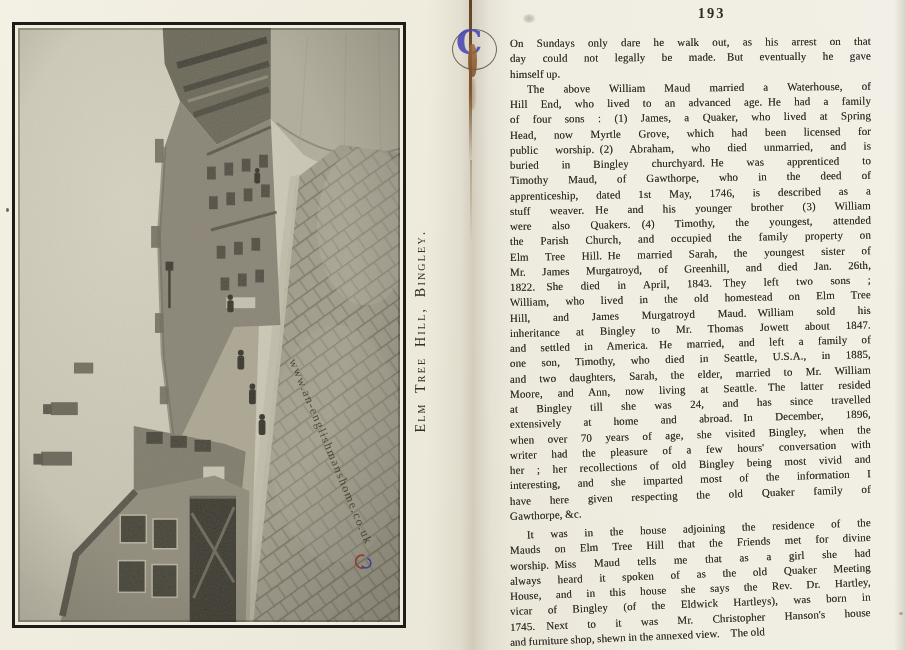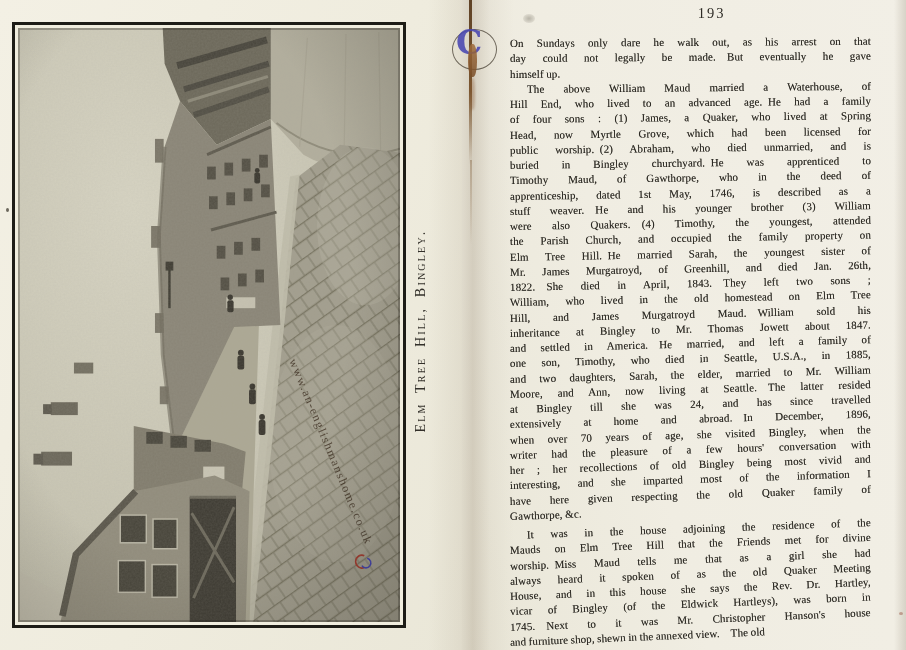--- a/index.html
+++ b/index.html
@@ -32,21 +32,21 @@
   .plate{position:absolute;left:12px;top:22px;width:394px;height:606px;box-sizing:border-box;
      border:3px solid #1d1c16;padding:3px;background:#f0edde;}
   .plate svg{display:block;width:100%;height:100%;}
   
   .caption{position:absolute;left:413px;top:458px;width:254px;height:22px;
      transform:rotate(-90deg);transform-origin:0 0;text-align:center;
      font-variant:small-caps;font-size:14px;letter-spacing:2.2px;word-spacing:4px;
      color:#33302a;white-space:nowrap;}
   
   .pagenum{position:absolute;left:531px;top:5px;width:361px;text-align:center;
-     font-size:14.5px;font-weight:normal;letter-spacing:2px;color:#2e2b25;}
+     font-size:14.5px;font-weight:bold;letter-spacing:2px;color:#2e2b25;}
   .text-col{position:absolute;left:510px;top:36px;width:361px;color:#2a2822;
      font-size:11px;word-spacing:-0.3px;letter-spacing:.1px;}
   .line{line-height:15.25px;transform-origin:0 50%;text-shadow:0 0 .4px rgba(40,36,30,.55);}
   .just{text-align:justify;text-align-last:justify;}
   .indent{text-indent:17px;}
   .gap{margin-top:4px;}
   
   .smudge{position:absolute;left:523px;top:14px;width:12px;height:9px;border-radius:50%;
      background:radial-gradient(rgba(130,125,112,.5),rgba(130,125,112,0));filter:blur(.5px);}
   .fleck1{position:absolute;left:6px;top:208px;width:3px;height:4px;background:#6b675c;border-radius:50%;}

